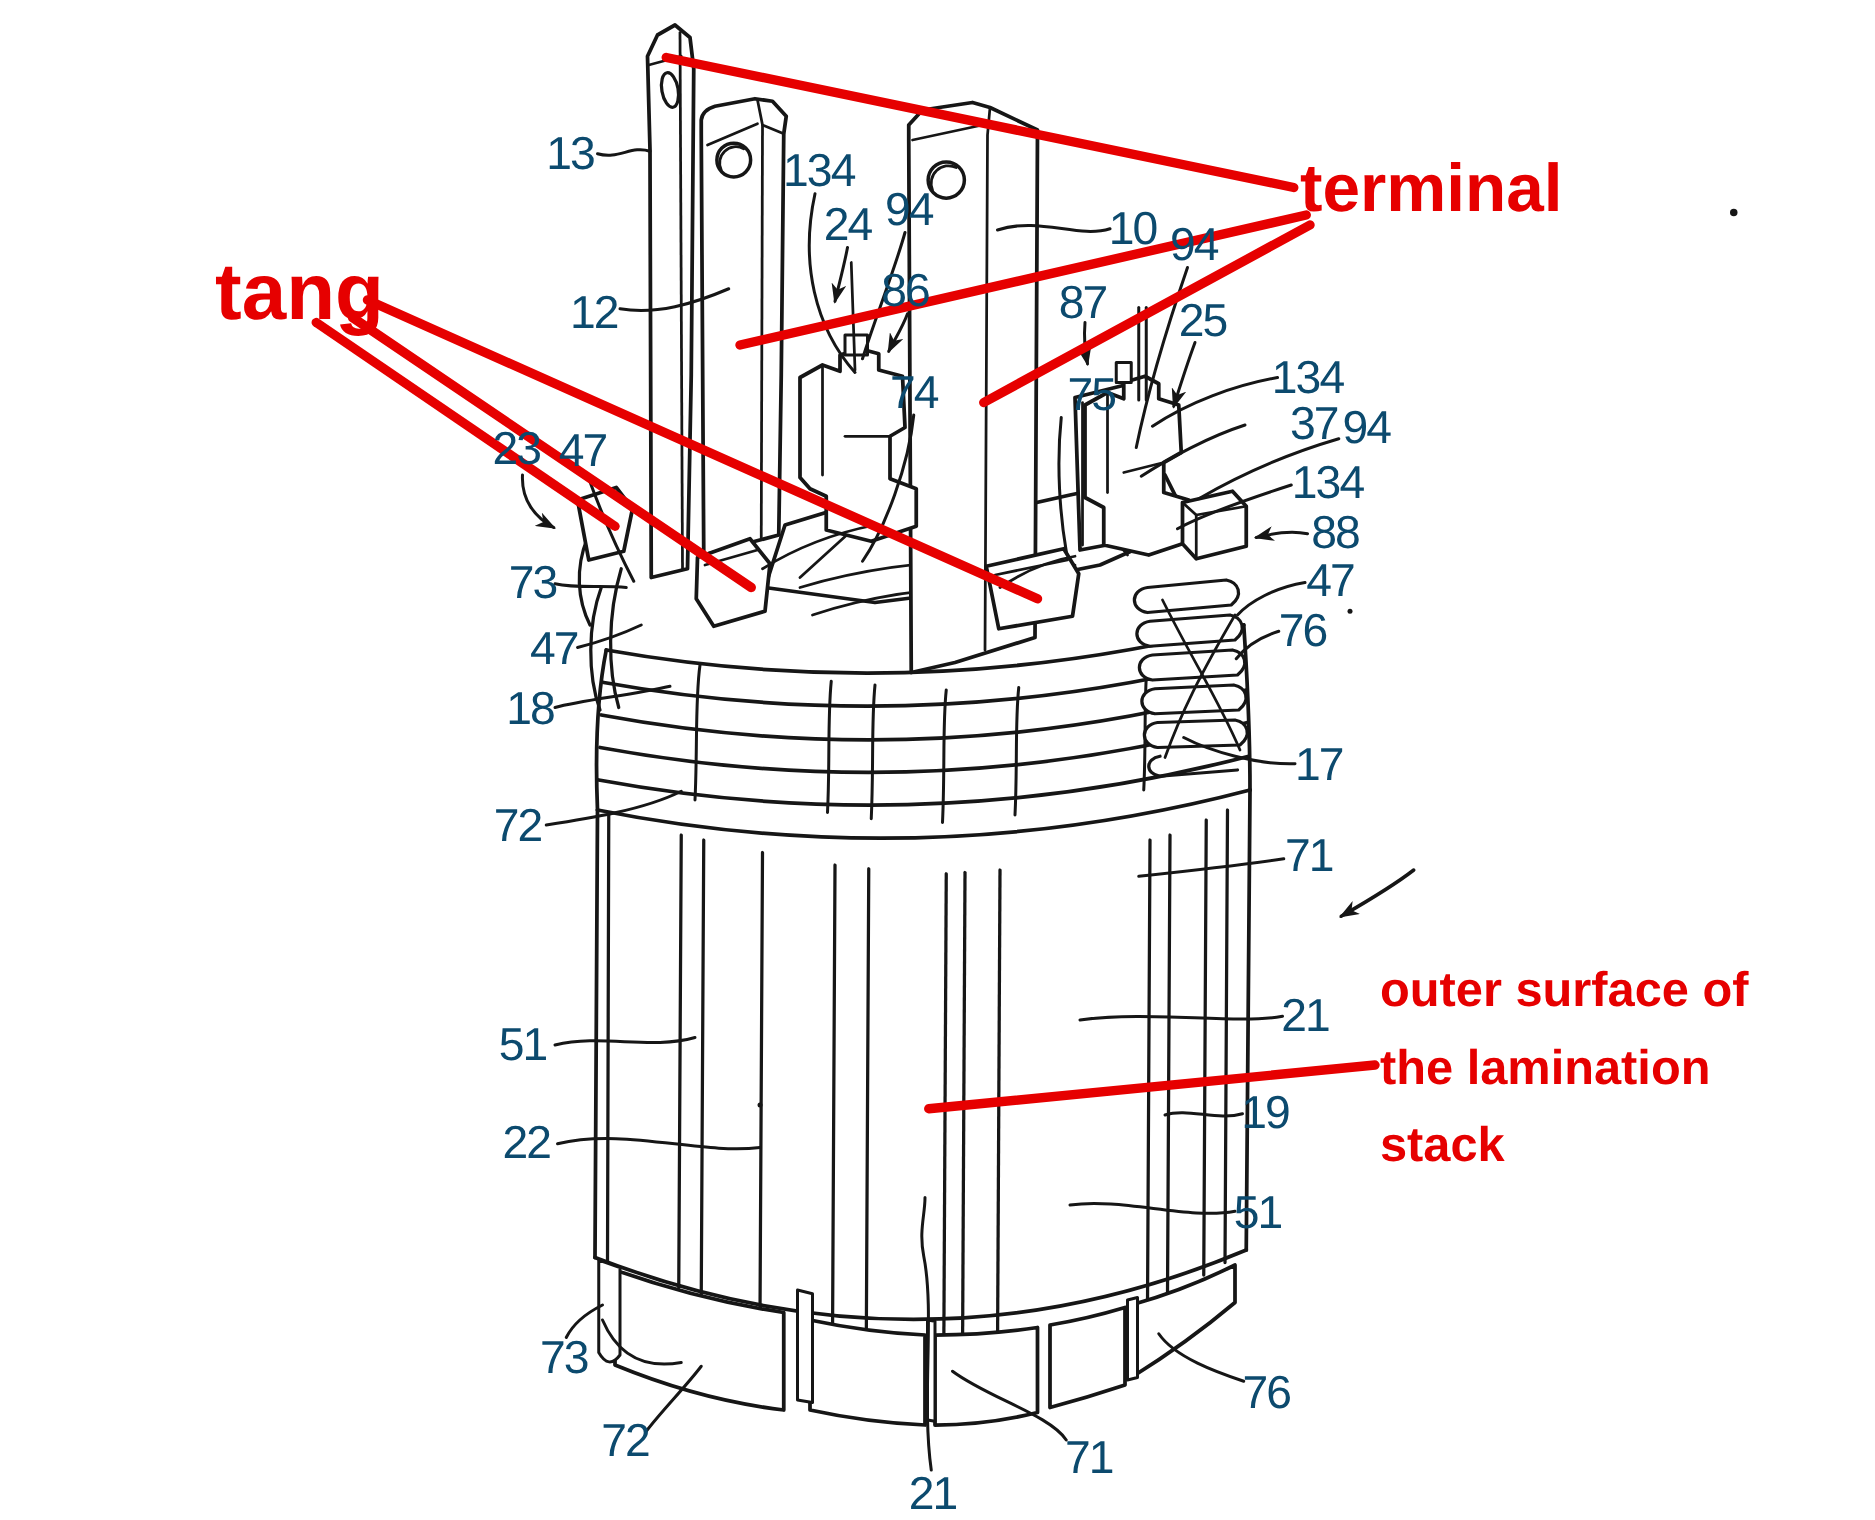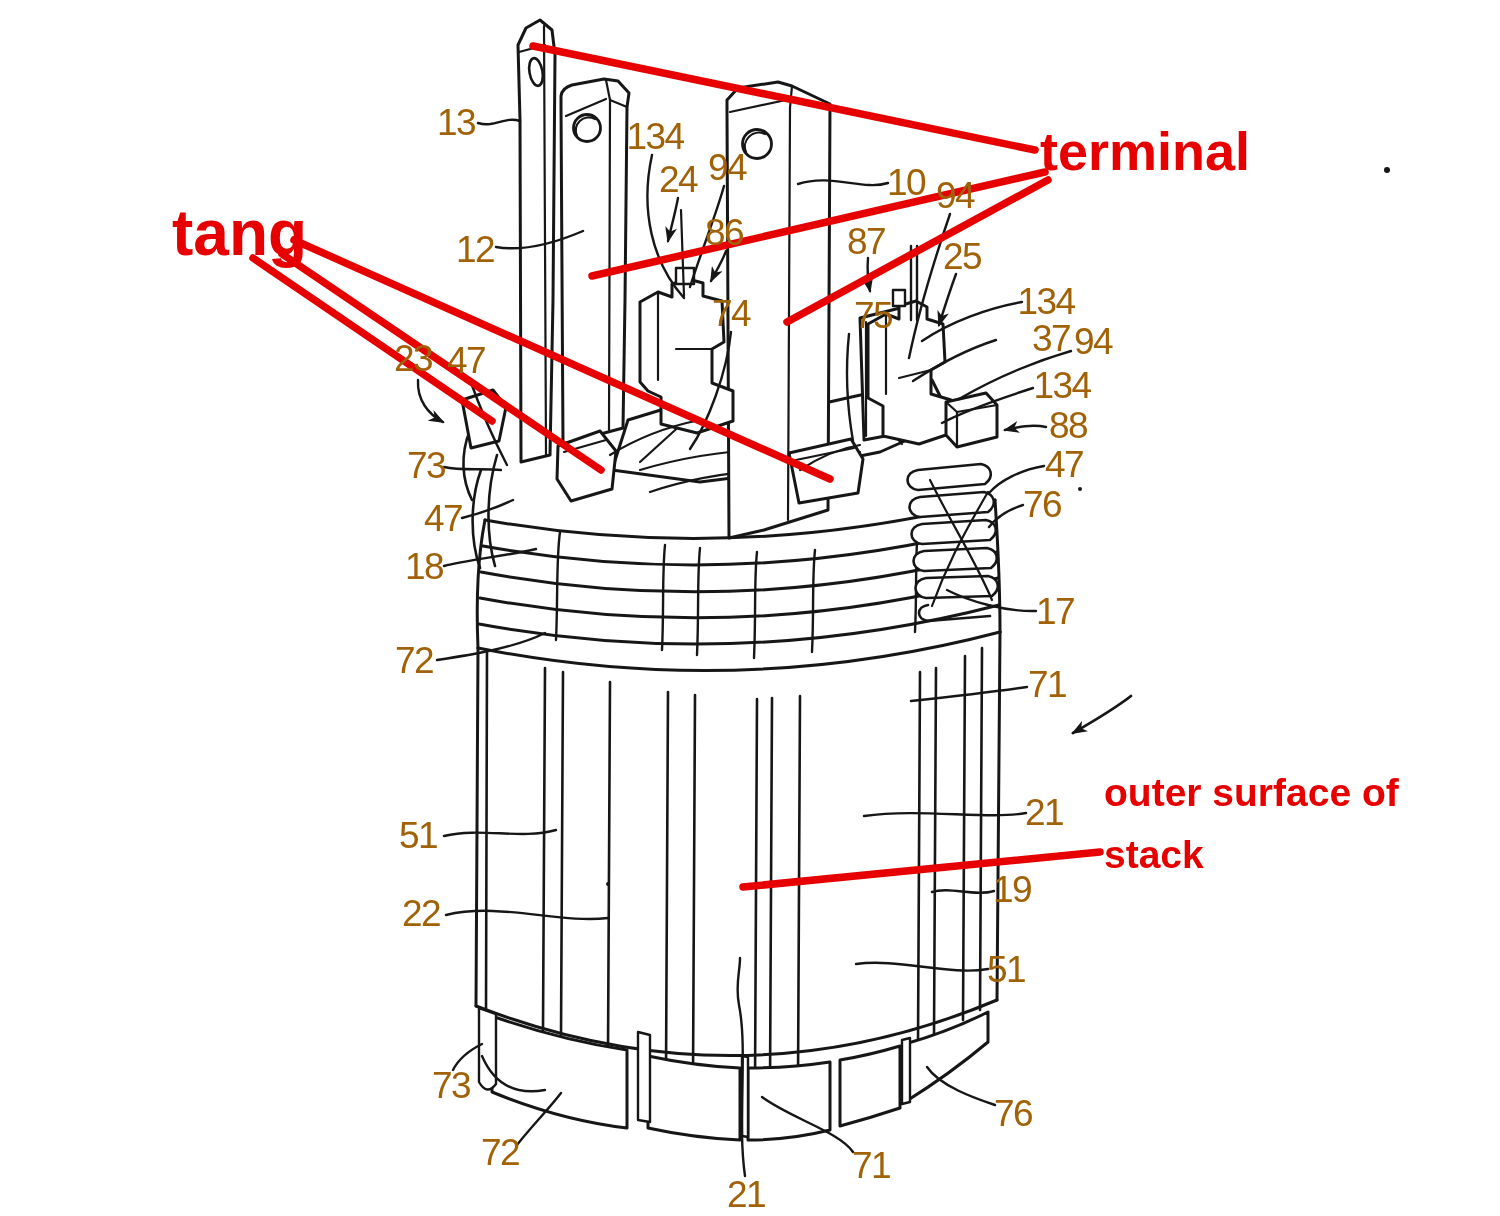--- a/index.html
+++ b/index.html
@@ -3,21 +3,21 @@
 <meta charset="utf-8">
 <style>
   html,body{margin:0;padding:0;background:#ffffff;}
   .stage{
     position:relative;width:1500px;height:1216px;background:#ffffff;
     font-family:"Liberation Sans",sans-serif;overflow:hidden;
   }
   .stage svg{position:absolute;left:0;top:0;}
   .plabel{
     position:absolute;transform:translate(-50%,-50%);
-    font-size:37px;letter-spacing:-1.5px;color:#a16207;
+    font-size:37px;letter-spacing:-1.5px;color:#0c4a6e;
     white-space:nowrap;font-family:"Liberation Sans",sans-serif;
   }
   .red-annotation{
     position:absolute;color:#e60000;font-weight:bold;
     font-family:"Liberation Sans",sans-serif;white-space:nowrap;
   }
   .ra-tang{left:172px;top:196px;font-size:64px;}
   .ra-terminal{left:1040px;top:120px;font-size:54px;}
   .ra-outer{left:1104px;top:762px;font-size:39px;line-height:62px;}
 </style>
@@ -204,20 +204,21 @@
         <line x1="1100" y1="852" x2="743" y2="887"></line>
       </g>
   </svg>
 
   <div class="red-annotation ra-tang">tang</div>
 
   <div class="red-annotation ra-terminal">terminal</div>
 
   <div class="red-annotation ra-outer">
     <div>outer surface of</div>
+    <div>the lamination</div>
     <div>stack</div>
   </div>
 
   <div id="labels">
       <div class="plabel" style="left: 456px; top: 123px;">13</div>
       <div class="plabel" style="left: 475px; top: 250px;">12</div>
       <div class="plabel" style="left: 655px; top: 137px;">134</div>
       <div class="plabel" style="left: 678px; top: 180px;">24</div>
       <div class="plabel" style="left: 727px; top: 168px;">94</div>
       <div class="plabel" style="left: 724px; top: 233px;">86</div>

